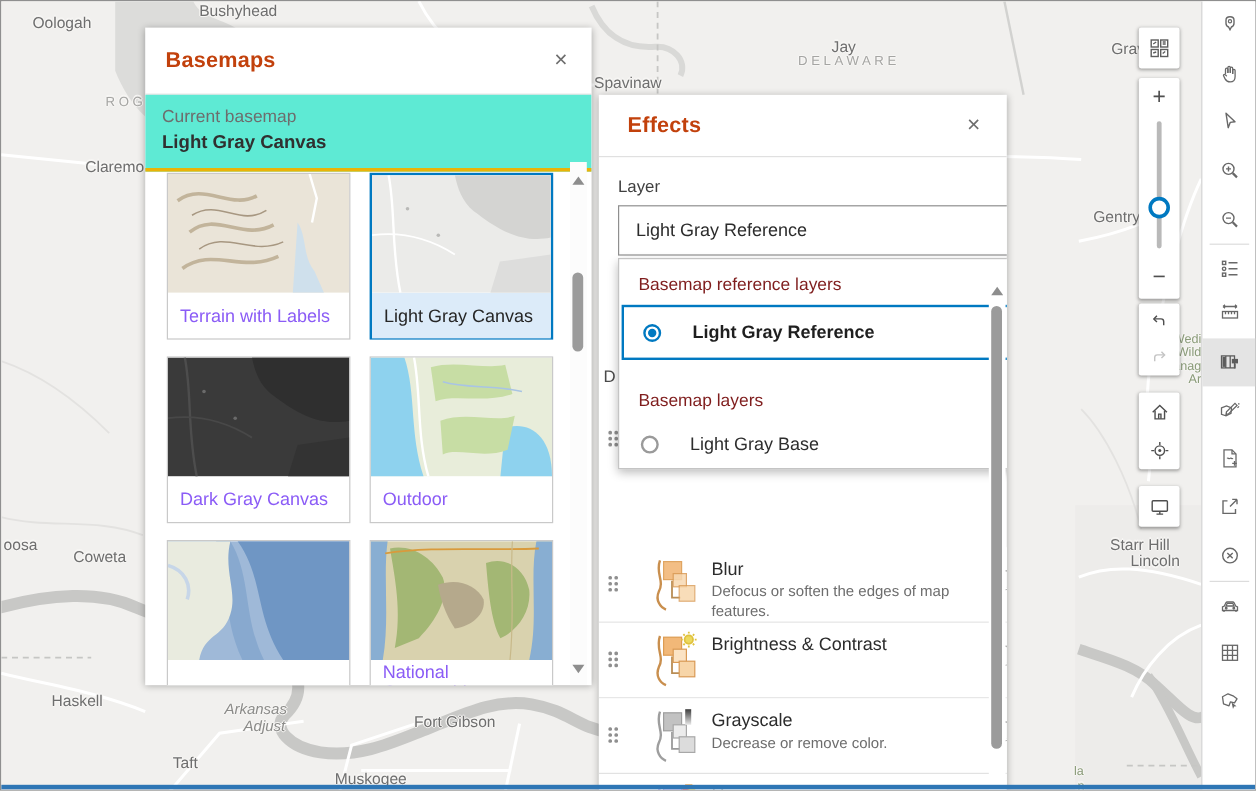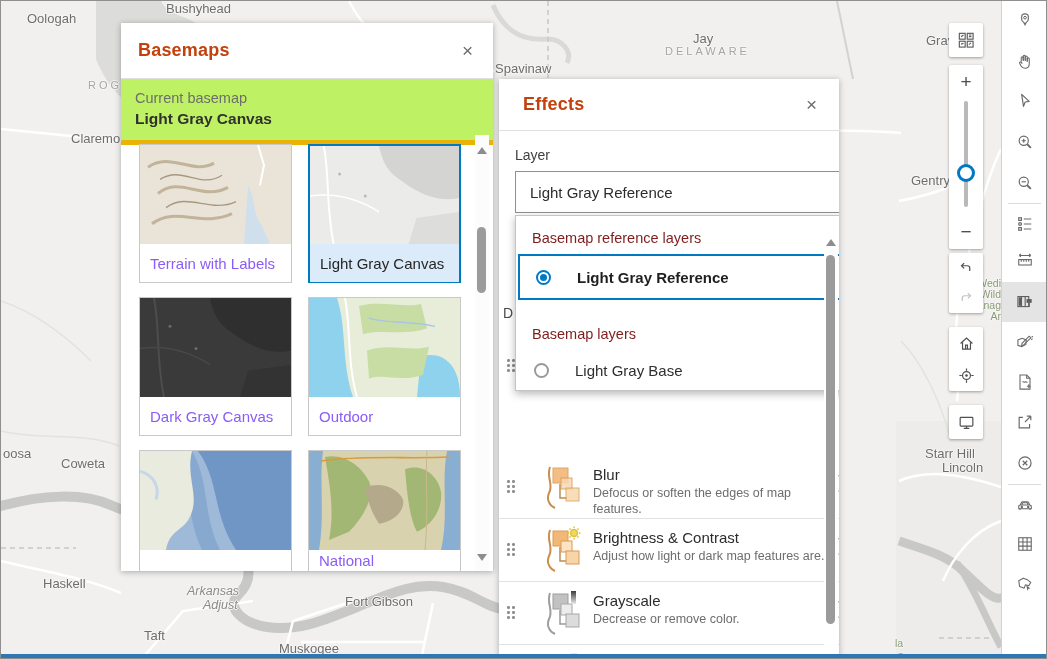--- a/index.html
+++ b/index.html
@@ -18,21 +18,21 @@
 
   
   .panel { position:absolute; background:#fff; box-shadow:0 1px 6px rgba(0,0,0,.3); }
   .panel-header { display:flex; align-items:center; justify-content:space-between; border-bottom:1px solid #e0e0e0; }
   .panel-title { font-size:18px; color:#c2410c; font-weight:600; letter-spacing:.2px; }
   .close-btn { font-size:19px; color:#6e6e6e; cursor:pointer; line-height:1; padding:4px; }
 
   
   .bm-panel { left:120px; top:22px; width:372px; height:548px; z-index:3; overflow:hidden; }
   .bm-panel .panel-header { height:56px; padding:0 16px 0 17px; }
-  .current-bm { background:#bef264; border-bottom:5px solid #eab308; padding:11px 16px 12px 14px; }
+  .current-bm { background:#5eead4; border-bottom:3px solid #eab308; padding:11px 16px 12px 14px; }
   .current-bm-label { font-size:14.5px; color:#6d6d6d; }
   .current-bm-value { font-size:15.5px; font-weight:700; color:#303030; margin-top:4px; }
   .bcard { position:absolute; width:153px; height:139px; border:1px solid #c9c9c9; background:#fff; cursor:pointer; }
   .bcard .thumb { display:block; width:100%; height:99px; }
   .bcard .blabel { height:38px; display:flex; align-items:center; padding:0 10px; font-size:15px; color:#8b5cf6; overflow:hidden; }
   .bcard.selected { border:2px solid #0079c1; }
   .bcard.selected .thumb { height:98px; }
   .bcard.selected .blabel { background:#dcebf9; color:#262626; }
   .blabel.clipped { align-items:flex-start; padding-top:20px; }
   .scrollcol { position:absolute; background:#fcfcfc; z-index:4; }
@@ -318,21 +318,20 @@
         <path d="M20 22 L20 36 L27 36" stroke="#b98d55" stroke-width="1.5" fill="none"></path>
         <rect x="13" y="6" width="15" height="15" fill="#f2b878" stroke="#dd9c52"></rect>
         <rect x="21" y="16" width="11" height="11" fill="#fbe3c4" stroke="#d99a55"></rect>
         <rect x="26" y="26" width="13" height="13" fill="#f7d5a8" stroke="#d99a55"></rect>
         <g stroke="#e0c23e" stroke-width="1.5">
             <circle cx="34" cy="8" r="3.5" fill="#ecd95e"></circle>
           <path d="M34 1.5 V3 M34 13 V14.5 M27.5 8 H29 M39 8 H40.5 M29.5 3.5 L30.6 4.6 M37.4 11.4 L38.5 12.5 M38.5 3.5 L37.4 4.6 M30.6 11.4 L29.5 12.5"></path>
           </g>
       </svg>
       <div class="fx-title">Brightness &amp; Contrast</div>
-      <div class="fx-desc">Adjust how light or dark map features are.</div>
       <span class="toggle"></span>
     </div>
 
     <div class="fx-row" style="top:503px;">
       <span class="drag">
           <i></i>
           <i></i>
           <i></i>
           <i></i>
           <i></i>

